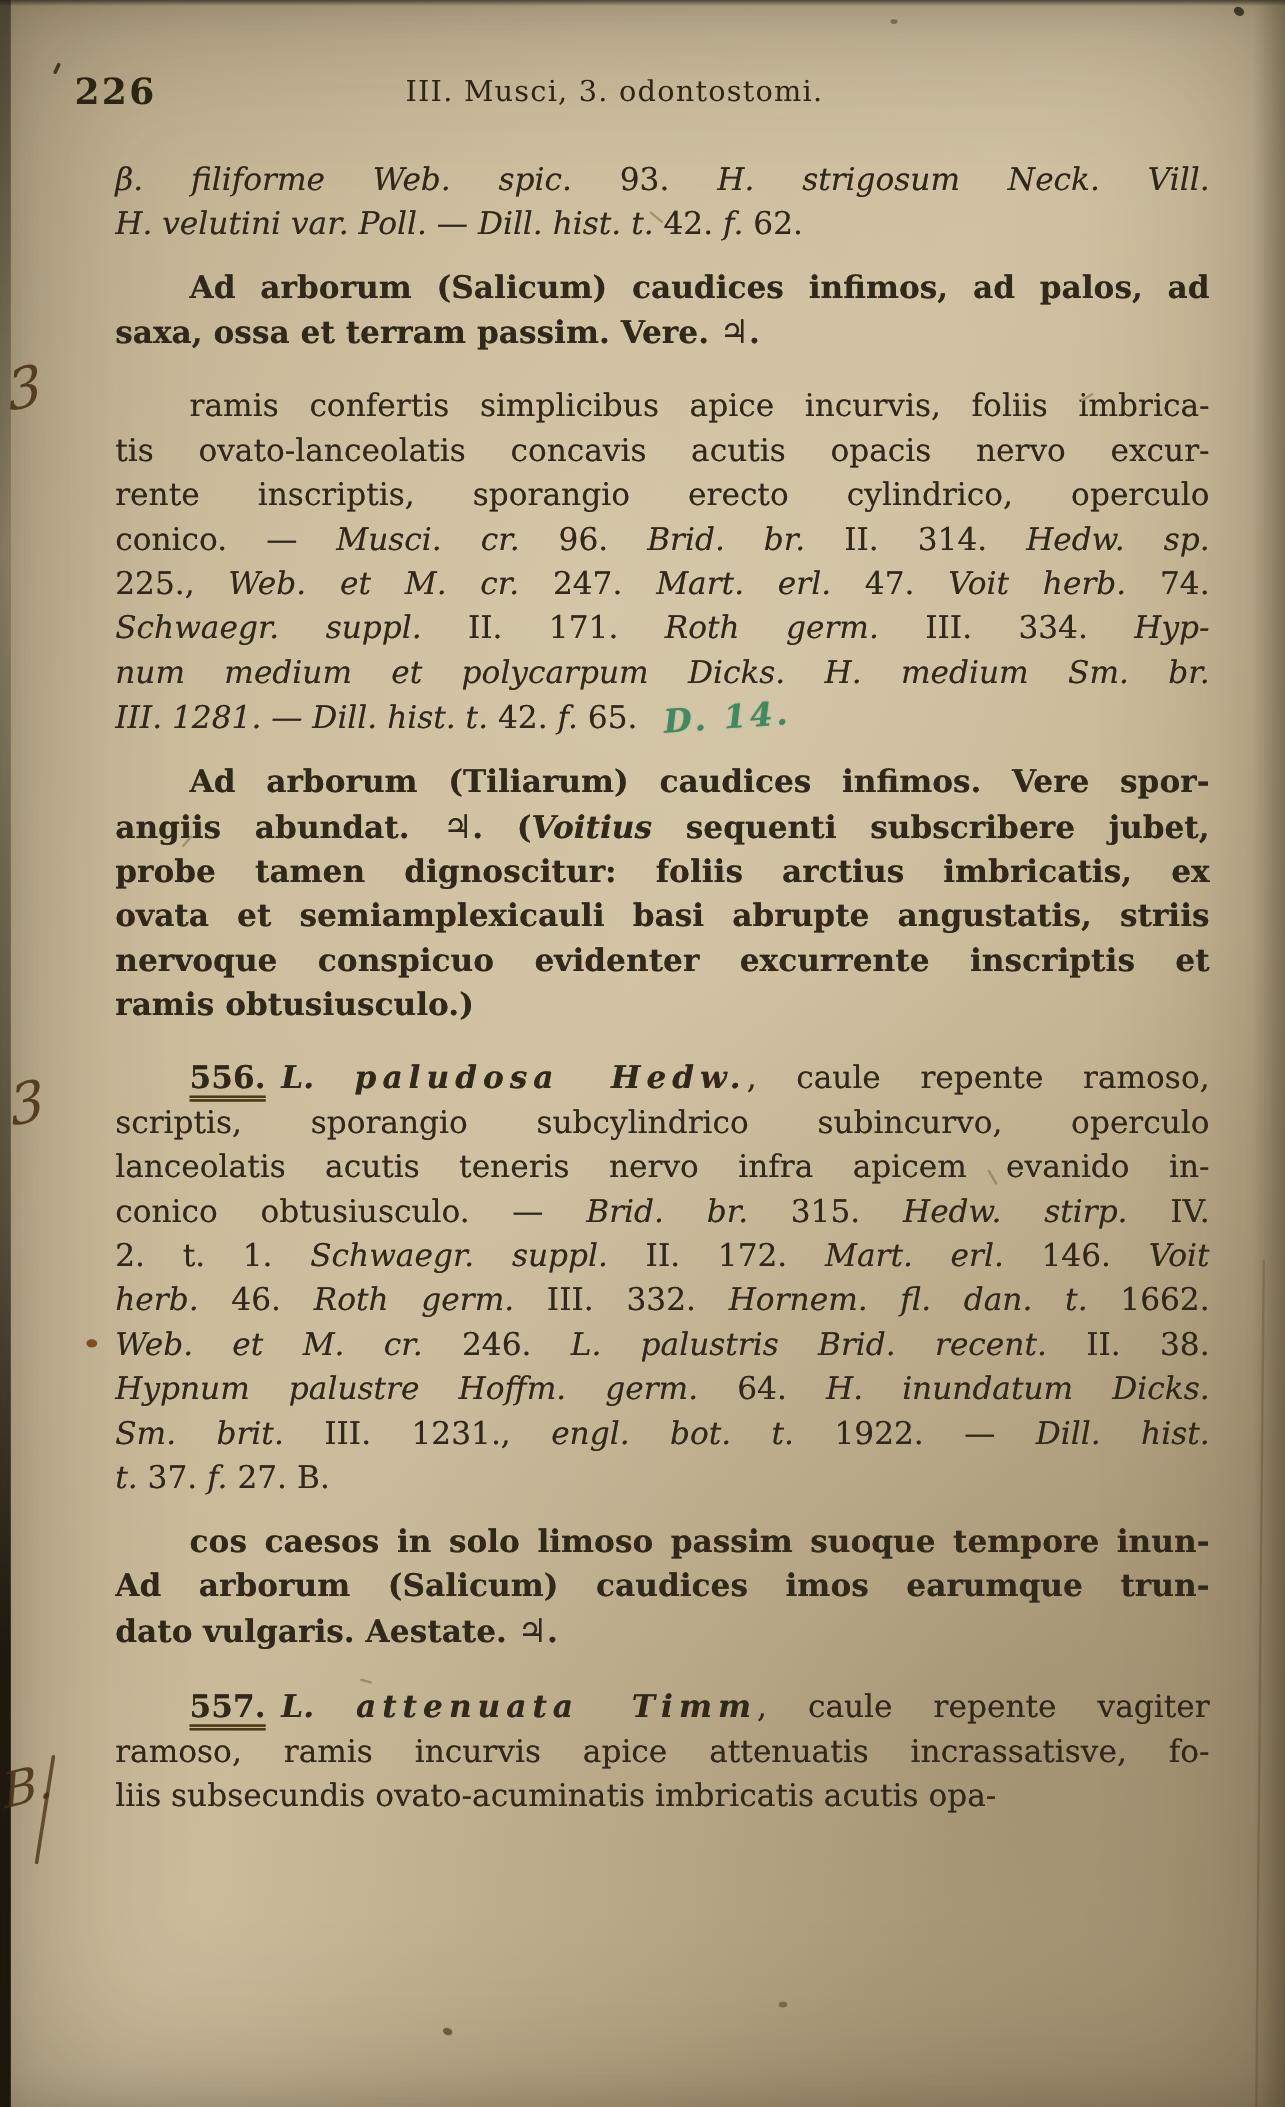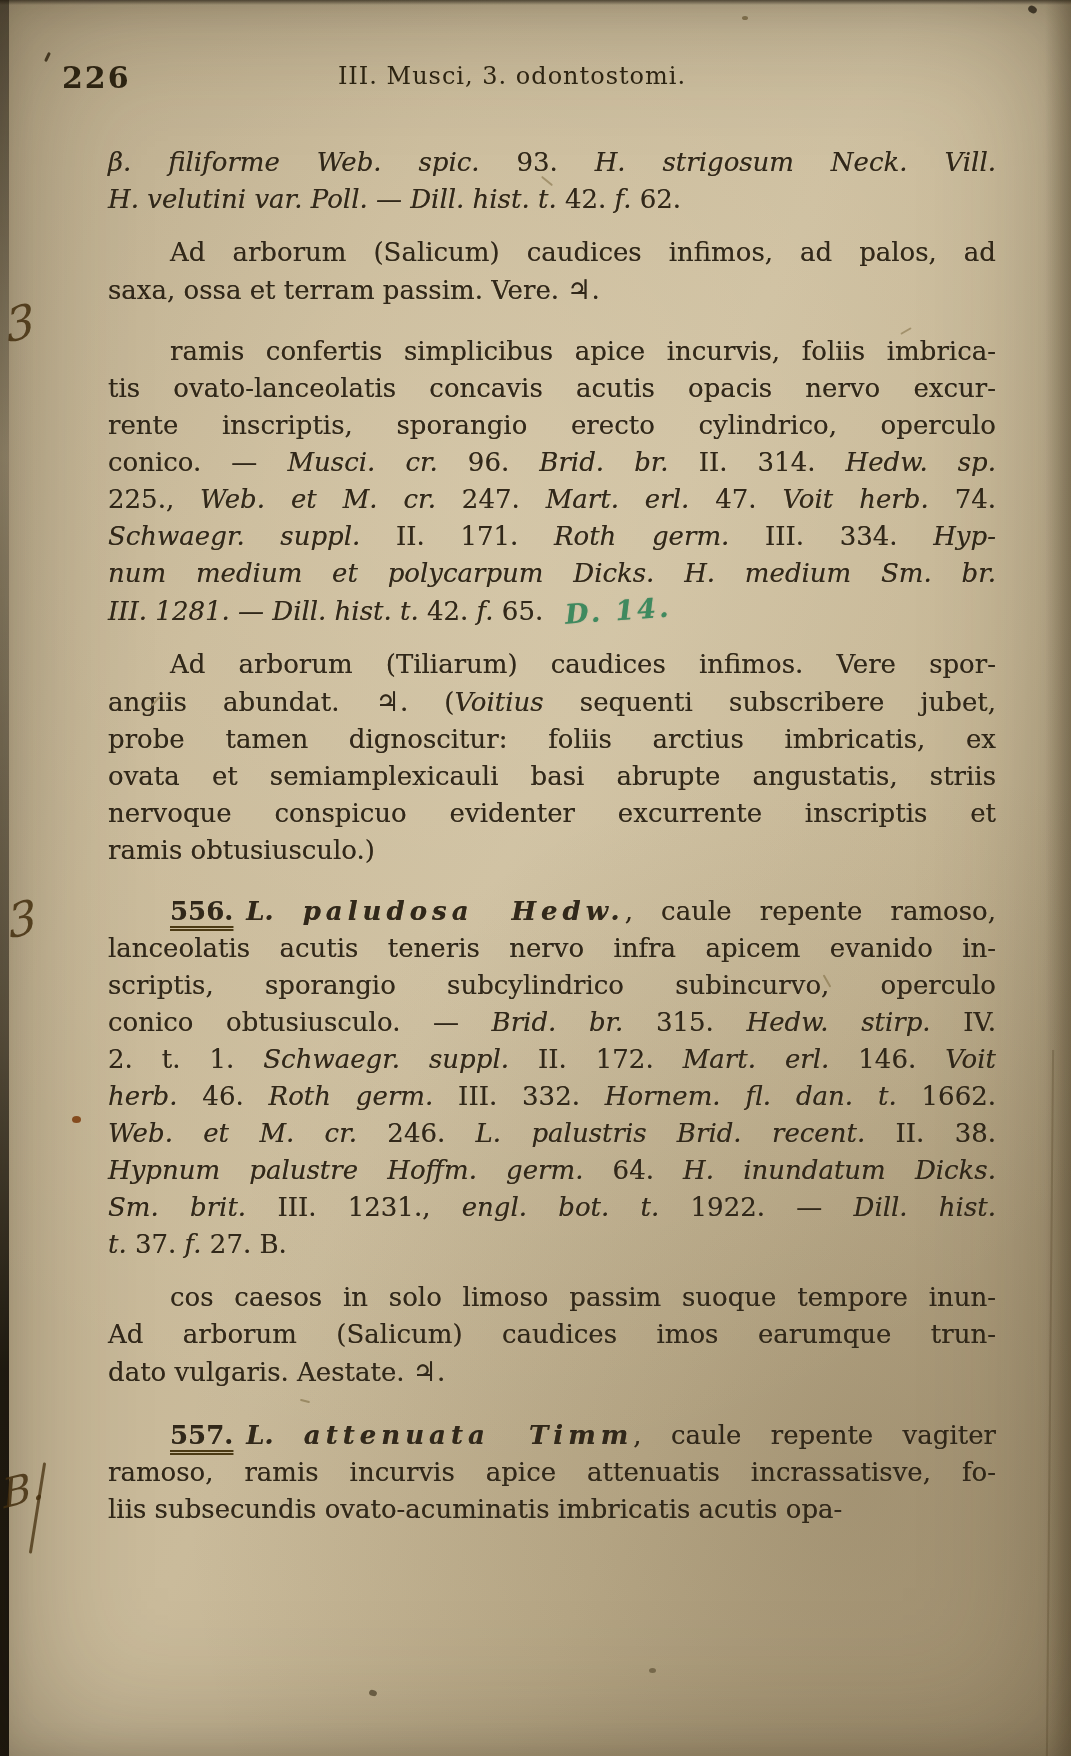--- a/index.html
+++ b/index.html
@@ -41,22 +41,22 @@
   }
   .title {
     position:absolute; left:512px; top:62px; transform:translateX(-50%);
     font-size:24px; color:#2e2513; letter-spacing:1px; white-space:nowrap;
   }
   .col {
     position:absolute; left:92px; top:128px; width:920px;
     font-size:26px; line-height:37px; color:#31281a;
     text-shadow:0 0 .5px rgba(46,35,17,.55);
   }
-  .para { margin:16px; }
-  .mt16 { margin-top:16px; }
+  .para { margin:4px; }
+  .mt16 { margin-top:16px;font-weight:bold; }
   .mt24 { margin-top:24px; }
   .mt26 { margin-top:26px; }
   .line { text-align:justify; text-align-last:justify; }
   .line.last { text-align-last:left; }
   .para.ind .line:first-child { text-indent:62px; }
   .seg {}
   .it { font-style:italic; }
   .hd { font-style:italic; font-weight:bold; }
   .sp { font-style:italic; font-weight:bold; letter-spacing:5px; word-spacing:4px; }
   .num {
@@ -117,22 +117,22 @@
     <div class="para ind mt16">
         <div class="line"><span class="seg">Ad arborum (Tiliarum) caudices infimos.  Vere spor-</span></div>
         <div class="line"><span class="seg">angiis abundat.  </span><span class="seg sym">♃</span><span class="seg">.  (</span><span class="seg it">Voitius</span><span class="seg"> sequenti subscribere jubet,</span></div>
         <div class="line"><span class="seg">probe tamen dignoscitur: foliis arctius imbricatis, ex</span></div>
         <div class="line"><span class="seg">ovata et semiamplexicauli basi abrupte angustatis, striis</span></div>
         <div class="line"><span class="seg">nervoque conspicuo evidenter excurrente inscriptis et</span></div>
         <div class="line last"><span class="seg">ramis obtusiusculo.)</span></div>
       </div>
     <div class="para ind mt24">
         <div class="line"><span class="seg num">556.</span><span class="seg hd">L. </span><span class="seg sp">paludosa Hedw.</span><span class="seg">, caule repente ramoso,</span></div>
+        <div class="line"><span class="seg">scriptis, sporangio subcylindrico subincurvo, operculo</span></div>
         <div class="line"><span class="seg">lanceolatis acutis teneris nervo infra apicem evanido in-</span></div>
-        <div class="line"><span class="seg">scriptis, sporangio subcylindrico subincurvo, operculo</span></div>
         <div class="line"><span class="seg">conico obtusiusculo. — </span><span class="seg it">Brid. br. </span><span class="seg">315. </span><span class="seg it">Hedw. stirp. </span><span class="seg">IV.</span></div>
         <div class="line"><span class="seg">2. t. 1. </span><span class="seg it">Schwaegr. suppl. </span><span class="seg">II. 172. </span><span class="seg it">Mart. erl. </span><span class="seg">146. </span><span class="seg it">Voit</span></div>
         <div class="line"><span class="seg it">herb. </span><span class="seg">46. </span><span class="seg it">Roth germ. </span><span class="seg">III. 332. </span><span class="seg it">Hornem. fl. dan. t. </span><span class="seg">1662.</span></div>
         <div class="line"><span class="seg it">Web. et M. cr. </span><span class="seg">246. </span><span class="seg it">L. palustris Brid. recent. </span><span class="seg">II. 38.</span></div>
         <div class="line"><span class="seg it">Hypnum palustre Hoffm. germ. </span><span class="seg">64. </span><span class="seg it">H. inundatum Dicks.</span></div>
         <div class="line"><span class="seg it">Sm. brit. </span><span class="seg">III. 1231., </span><span class="seg it">engl. bot. t. </span><span class="seg">1922. — </span><span class="seg it">Dill. hist.</span></div>
         <div class="line last"><span class="seg it">t. </span><span class="seg">37. </span><span class="seg it">f. </span><span class="seg">27. B.</span></div>
       </div>
     <div class="para ind mt16">
         <div class="line"><span class="seg">cos caesos in solo limoso passim suoque tempore inun-</span></div>

